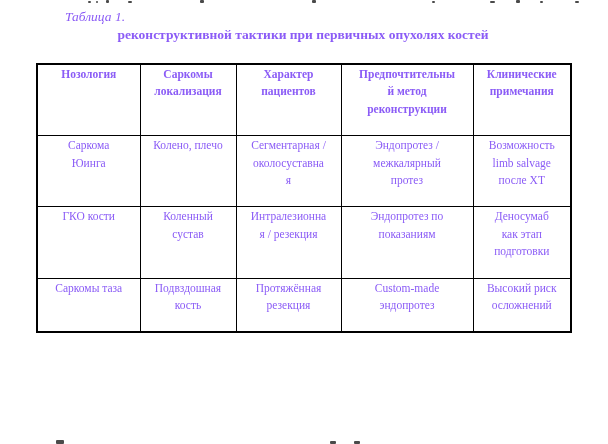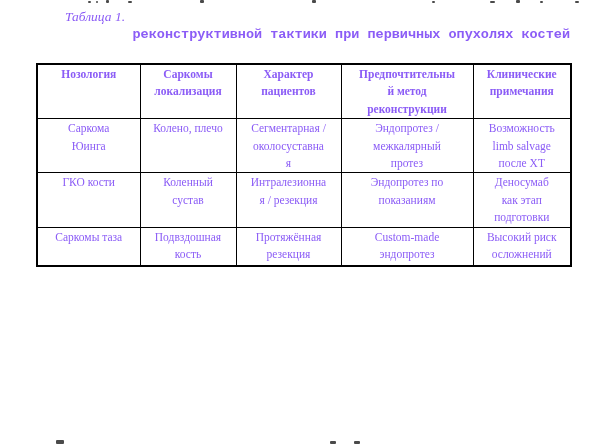--- a/index.html
+++ b/index.html
@@ -39,40 +39,39 @@
     font-size: 13.5px;
     line-height: 17px;
   }
   .title .l1 {
     padding-left: 29px;
     text-align: justify;
     text-align-last: justify;
     white-space: normal;
   }
   .title .l2 {
-    text-align: right;
-    font-family: Liberation Mono, monospace;
+    text-align: center;
   }
   table.doc-table {
     position: absolute;
     top: 63px;
     left: 36px;
     width: 534px;
     border-collapse: collapse;
     table-layout: fixed;
     border: 2px solid #000;
   }
   table.doc-table th,
   table.doc-table td {
     border: 1px solid #000;
     vertical-align: top;
     text-align: center;
     font-size: 11.5px;
     line-height: 17.4px;
-    padding: 1px 2px 0 2px;
+    padding: 1px 2px 17px 2px;
     white-space: pre-line;
     overflow: hidden;
   }
   table.doc-table th { font-weight: bold; }
   table.doc-table td { font-weight: normal; }
   tr.h-hdr { height: 54px; }
   tr.h-r0  { height: 71px; }
   tr.h-r1  { height: 52px; }
   tr.h-r2  { height: 108px; }
   tr.h-r3  { height: 50px; }

